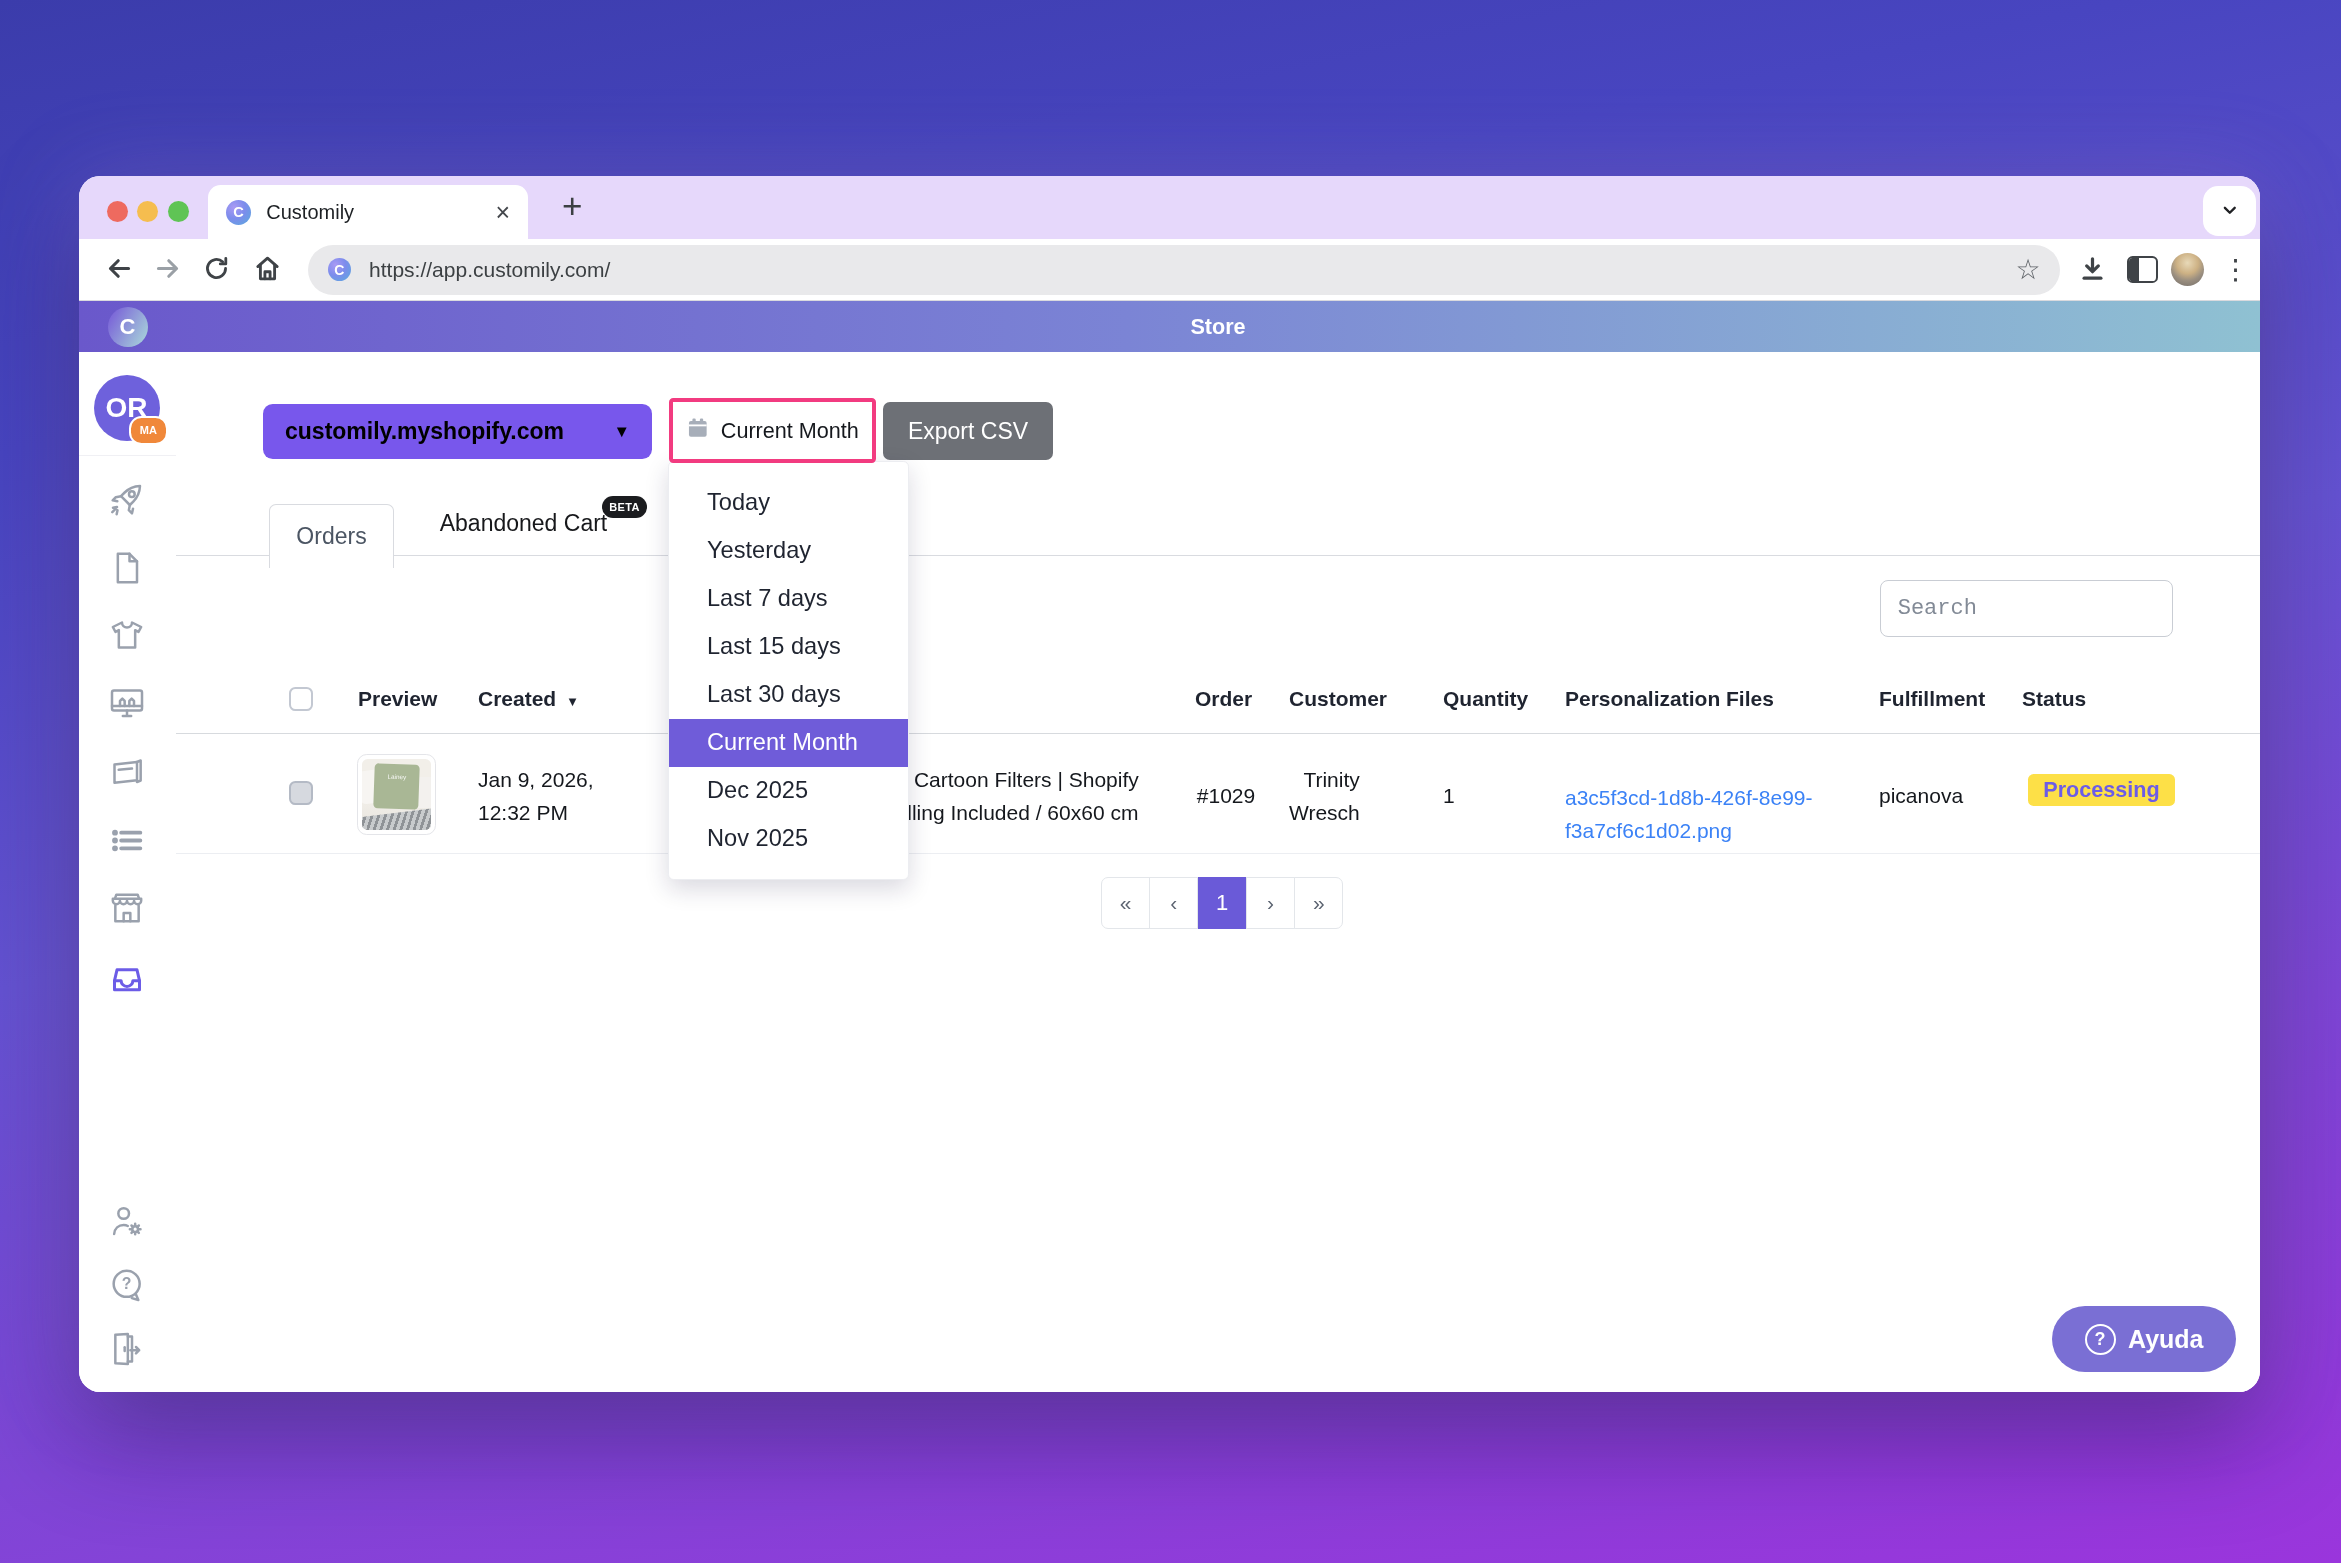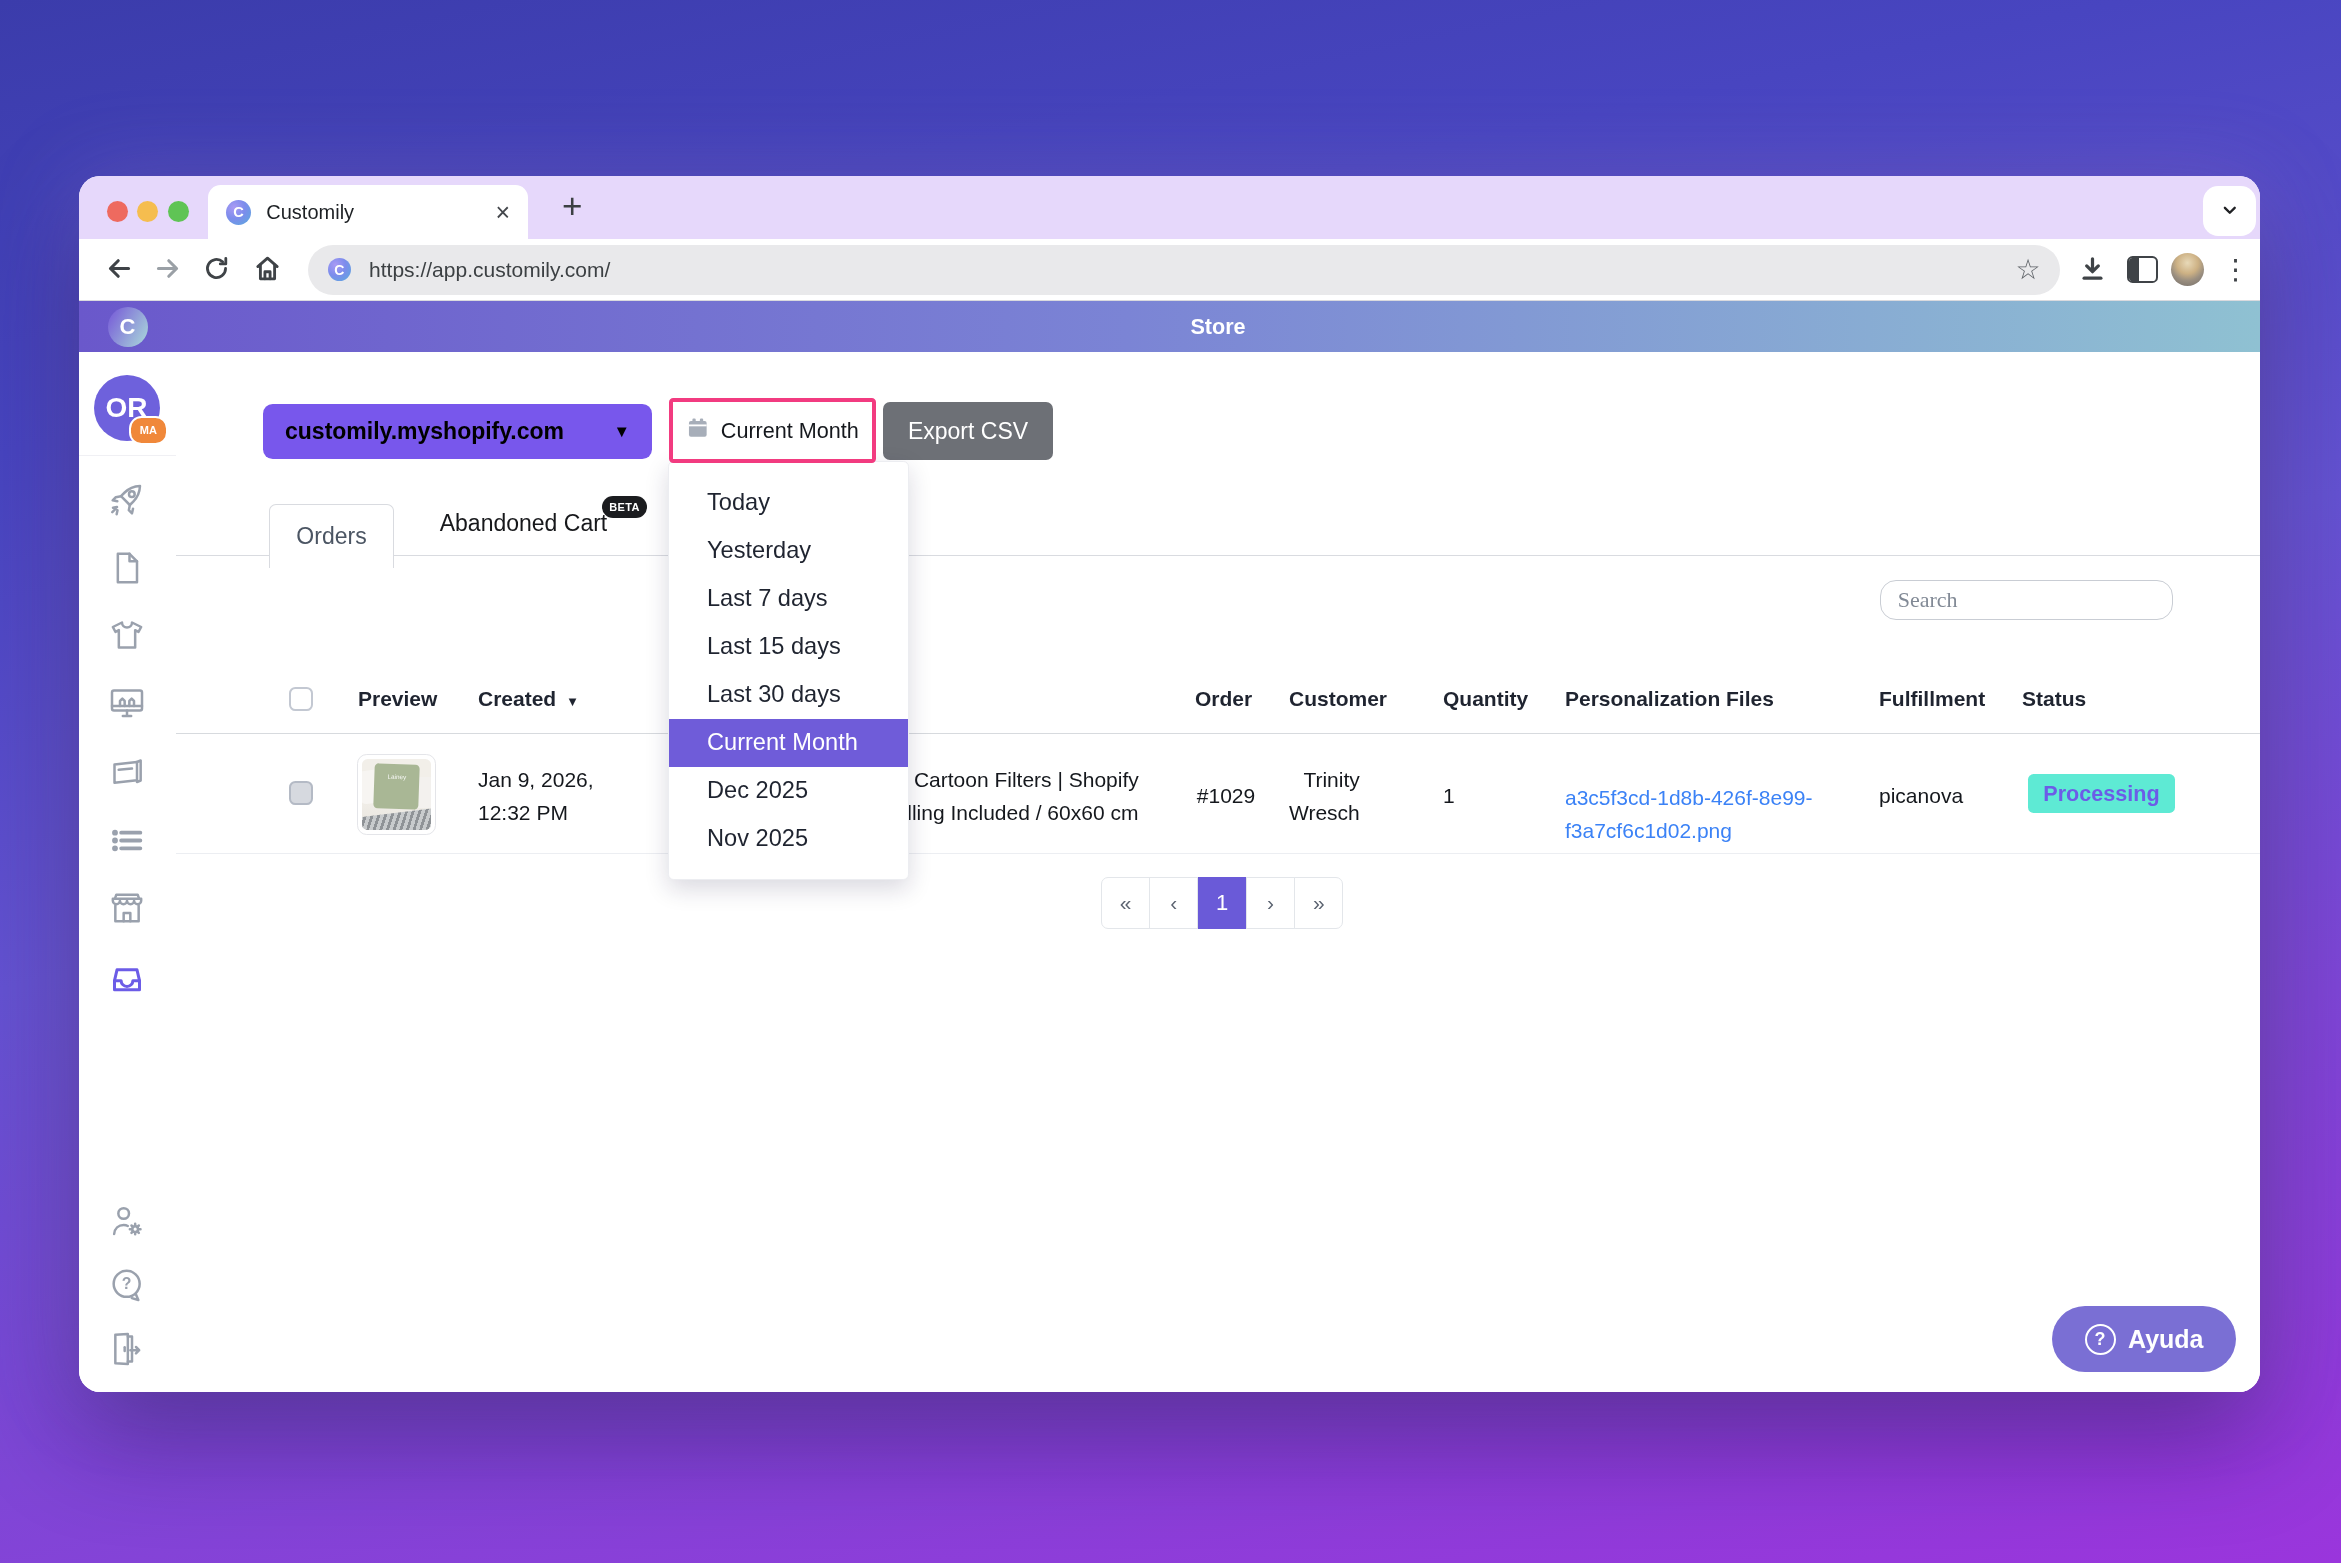--- a/index.html
+++ b/index.html
@@ -76,23 +76,23 @@
   .tab-orders{position:absolute;left:93px;top:151px;width:125px;height:64px;background:#fff;border:0.7px solid #d9dbe0;
     border-bottom:none;border-radius:7px 7px 0 0;display:flex;align-items:center;justify-content:center;
     font-size:23px;color:#4b5563;z-index:2;box-sizing:border-box;}
   .tab-abandoned{position:absolute;left:218px;top:139px;width:259px;height:63px;display:flex;align-items:center;
     justify-content:center;font-size:23px;color:#17181b;}
   .beta{position:absolute;left:426px;top:143px;width:45px;height:21.6px;background:#1b1c1f;border-radius:11px;
     color:#fff;font-size:11px;font-weight:bold;display:flex;align-items:center;justify-content:center;
     letter-spacing:0.3px;z-index:3;}
   .tabs-divider{position:absolute;left:0;top:202px;right:0;height:0.7px;background:#d9dbe0;}
 
-  .search-input{position:absolute;left:1704px;top:227px;width:293px;height:40px;border:1.4px solid #c9cdd4;
-    border-radius:16px;font-size:22px;color:#15181d;padding:0 16.7px;box-sizing:border-box;outline:none;
-    font-family:Liberation Serif, serif;}
+  .search-input{position:absolute;left:1704px;top:227px;width:293px;height:57px;border:1.4px solid #c9cdd4;
+    border-radius:8px;font-size:22px;color:#15181d;padding:0 16.7px;box-sizing:border-box;outline:none;
+    font-family:Liberation Mono, monospace;}
   .search-input::placeholder{color:#828a96;}
 
   .checkbox{position:absolute;width:23.6px;height:23.6px;border:2.1px solid #c3c8d2;border-radius:6.3px;background:#fff;box-sizing:border-box;}
   .checkbox.filled{background:#d6d9df;border-color:#b4bac5;}
 
   .th{position:absolute;top:334px;font-weight:bold;font-size:21px;color:#1f2430;white-space:nowrap;}
   .th-caret{font-size:13.2px;margin-left:9.7px;}
   .hdr-divider{position:absolute;left:0;top:380px;right:0;height:1.4px;background:#d7dade;}
 
   .thumb{position:absolute;left:181px;top:401px;width:79px;height:81px;border:1.4px solid #e4e5e9;border-radius:9.7px;
@@ -107,21 +107,21 @@
     background:repeating-linear-gradient(115deg,#8f9397 0 2.8px,#c8cbcd 2.8px 6.3px);}
 
   .cell{position:absolute;font-size:21px;color:#15181d;line-height:33px;white-space:nowrap;}
   .c-created{left:302px;top:410px;}
   .c-product{left:695px;top:410px;width:285px;text-align:center;}
   .c-order{left:1012px;top:426px;width:76px;text-align:center;}
   .c-customer{left:1113px;top:410px;text-align:right;}
   .c-qty{left:1267px;top:426px;}
   .c-files{left:1389px;top:428px;color:#3b82f6;}
   .c-fulfill{left:1703px;top:426px;}
-  .status-badge{position:absolute;left:1852px;top:421px;height:39px;padding:0 15.3px;background:#5eead4;border-radius:5.6px;
+  .status-badge{position:absolute;left:1852px;top:421px;height:32px;padding:0 15.3px;background:#fde047;border-radius:5.6px;
     color:#6c5ce7;font-weight:bold;font-size:21.6px;display:flex;align-items:center;}
   .row-divider{position:absolute;left:0;top:500px;right:0;height:0.7px;background:#eceef2;}
 
   .pagination{position:absolute;left:925px;top:524px;display:flex;}
   .pg{width:49px;height:52px;background:#fff;border:0.7px solid #e3e6ea;margin-left:-0.7px;display:flex;align-items:center;
     justify-content:center;font-size:21px;color:#5b6370;box-sizing:border-box;}
   .pg.first{border-radius:7px 0 0 7px;margin-left:0;}
   .pg.last{border-radius:0 7px 7px 0;}
   .pg.active{background:#6a5ad8;border-color:#6a5ad8;color:#fff;font-size:22px;}
 

